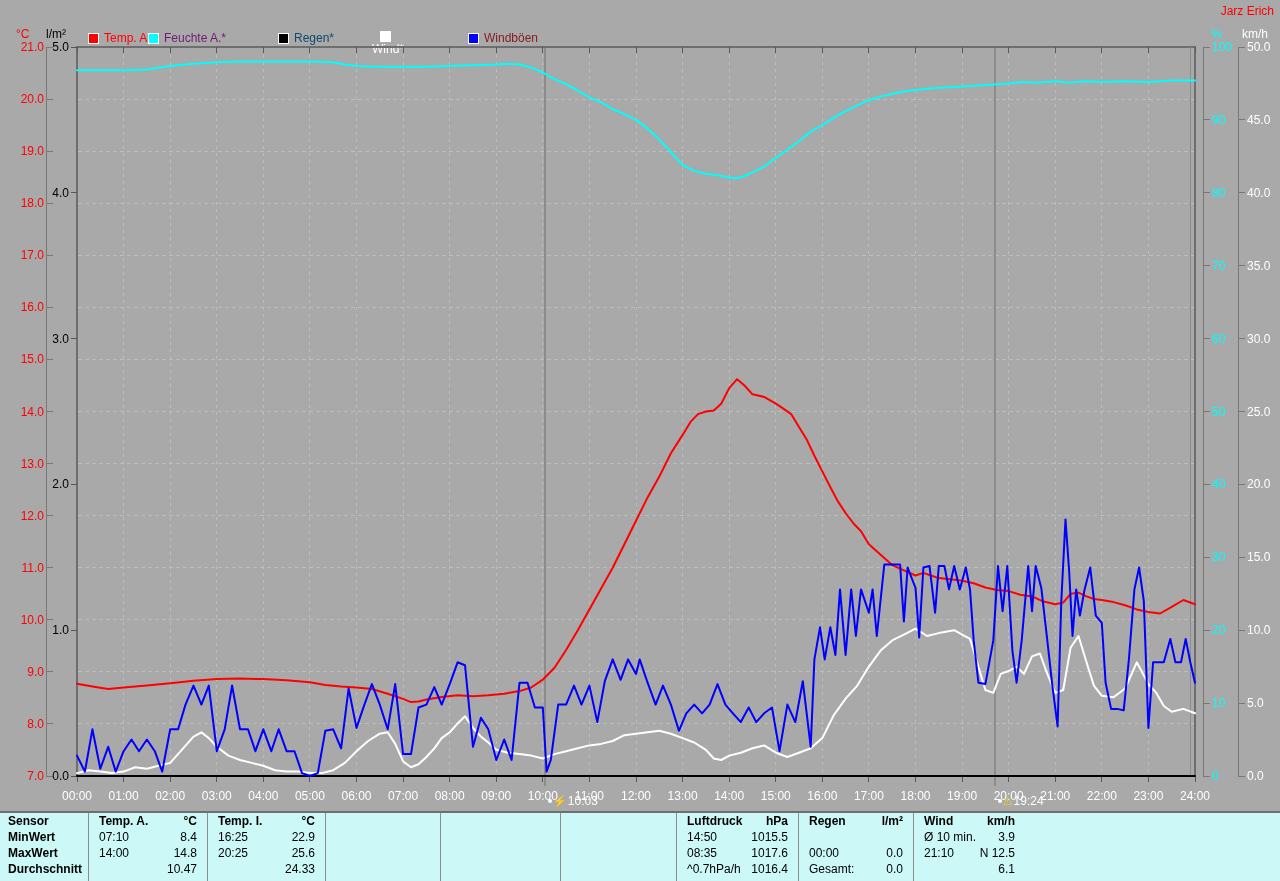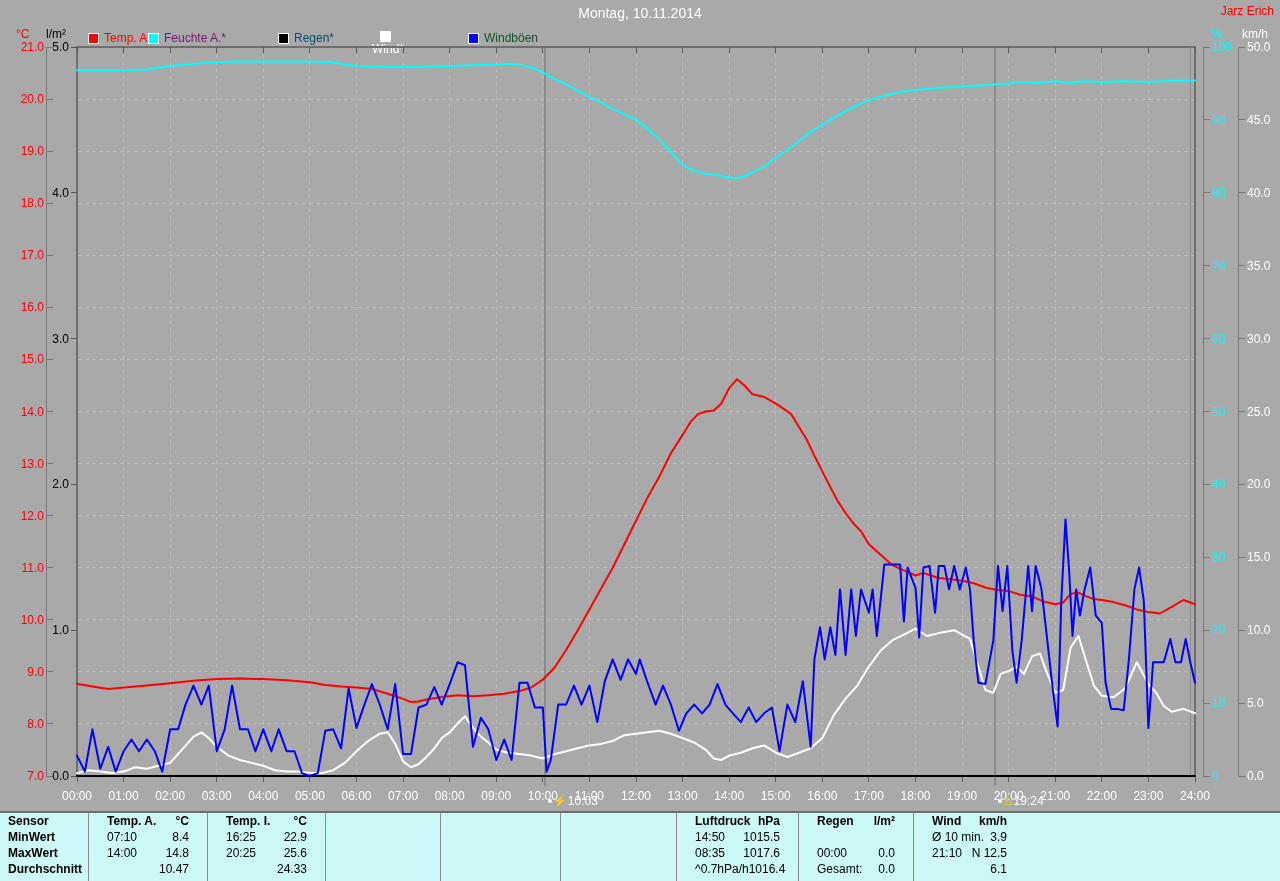--- a/index.html
+++ b/index.html
@@ -13,31 +13,30 @@
   .legend-swatch{width:9px;height:9px;border:1px solid #ffffff;margin-right:5px;display:inline-block;}
   #chart-svg{position:absolute;left:0;top:0;}
   #markers .marker-label{position:absolute;top:794px;font-size:12px;color:#ffffff;display:flex;align-items:center;}
   .marker-icon{font-size:11px;color:#ffd400;margin-right:1px;line-height:11px;}
   .marker-dot{width:4px;height:4px;border-radius:50%;background:#ffffff;margin-right:1px;}
   
   #stats{position:absolute;left:0;top:811px;width:1280px;height:70px;background:#ccf8f8;
          border-top:2px solid #6e6e6e;font-size:12px;color:#000;}
   .tcol{position:absolute;top:0;height:70px;border-left:1px solid #8c8c8c;box-sizing:border-box;}
   .tcol.first{border-left:none;}
-  .trow{height:16px;line-height:16px;display:flex;justify-content:space-between;padding:0 18px;white-space:nowrap;}
+  .trow{height:16px;line-height:16px;display:flex;justify-content:space-between;padding:0 10px;white-space:nowrap;}
   .trow.head,.rowhdr{font-weight:bold;}
   .rowhdr-col .trow{justify-content:flex-start;padding-left:8px;}
   .trow .l{text-align:right;}
   .trow .r{text-align:right;}
 </style>
 </head>
 <body>
 
 <div id="screen">
-  <div id="title">Montag, 10.11.2014</div>
   <div id="author">Jarz Erich</div>
 
   <div class="unit-label" style="left:16px;color:#ff0000;">°C</div>
   <div class="unit-label" style="left:46px;color:#000000;">l/m²</div>
   <div class="unit-label" style="left:1211px;color:#00ffff;">%</div>
   <div class="unit-label" style="left:1242px;color:#ffffff;">km/h</div>
 
   <div id="legend">
       <div class="legend-item" style="left: 88px;">
         <span class="legend-swatch" style="background: rgb(255, 0, 0);"></span>
@@ -50,21 +49,21 @@
       <div class="legend-item" style="left: 278px;">
         <span class="legend-swatch" style="background: rgb(0, 0, 0);"></span>
         <span style="color: #0c4a6e;">Regen*</span>
       </div>
       <div class="legend-item" style="left: 372px; flex-direction: column;">
         <span class="legend-swatch" style="background: rgb(255, 255, 255);"></span>
         <span style="color: rgb(255, 255, 255);">Wind*</span>
       </div>
       <div class="legend-item" style="left: 468px;">
         <span class="legend-swatch" style="background: rgb(0, 0, 255);"></span>
-        <span style="color: #14532d;">Windböen</span>
+        <span style="color: #7f1d1d;">Windböen</span>
       </div>
     </div>
 
   <svg id="chart-svg" width="1280" height="811">
       <line x1="78" y1="723.9285714285714" x2="1194" y2="723.9285714285714" stroke="#bdbdbd" stroke-width="1" shape-rendering="crispEdges" stroke-dasharray="4 3"></line>
       <line x1="78" y1="671.8571428571429" x2="1194" y2="671.8571428571429" stroke="#bdbdbd" stroke-width="1" shape-rendering="crispEdges" stroke-dasharray="4 3"></line>
       <line x1="78" y1="619.7857142857143" x2="1194" y2="619.7857142857143" stroke="#bdbdbd" stroke-width="1" shape-rendering="crispEdges" stroke-dasharray="4 3"></line>
       <line x1="78" y1="567.7142857142857" x2="1194" y2="567.7142857142857" stroke="#bdbdbd" stroke-width="1" shape-rendering="crispEdges" stroke-dasharray="4 3"></line>
       <line x1="78" y1="515.6428571428571" x2="1194" y2="515.6428571428571" stroke="#bdbdbd" stroke-width="1" shape-rendering="crispEdges" stroke-dasharray="4 3"></line>
       <line x1="78" y1="463.57142857142856" x2="1194" y2="463.57142857142856" stroke="#bdbdbd" stroke-width="1" shape-rendering="crispEdges" stroke-dasharray="4 3"></line>

